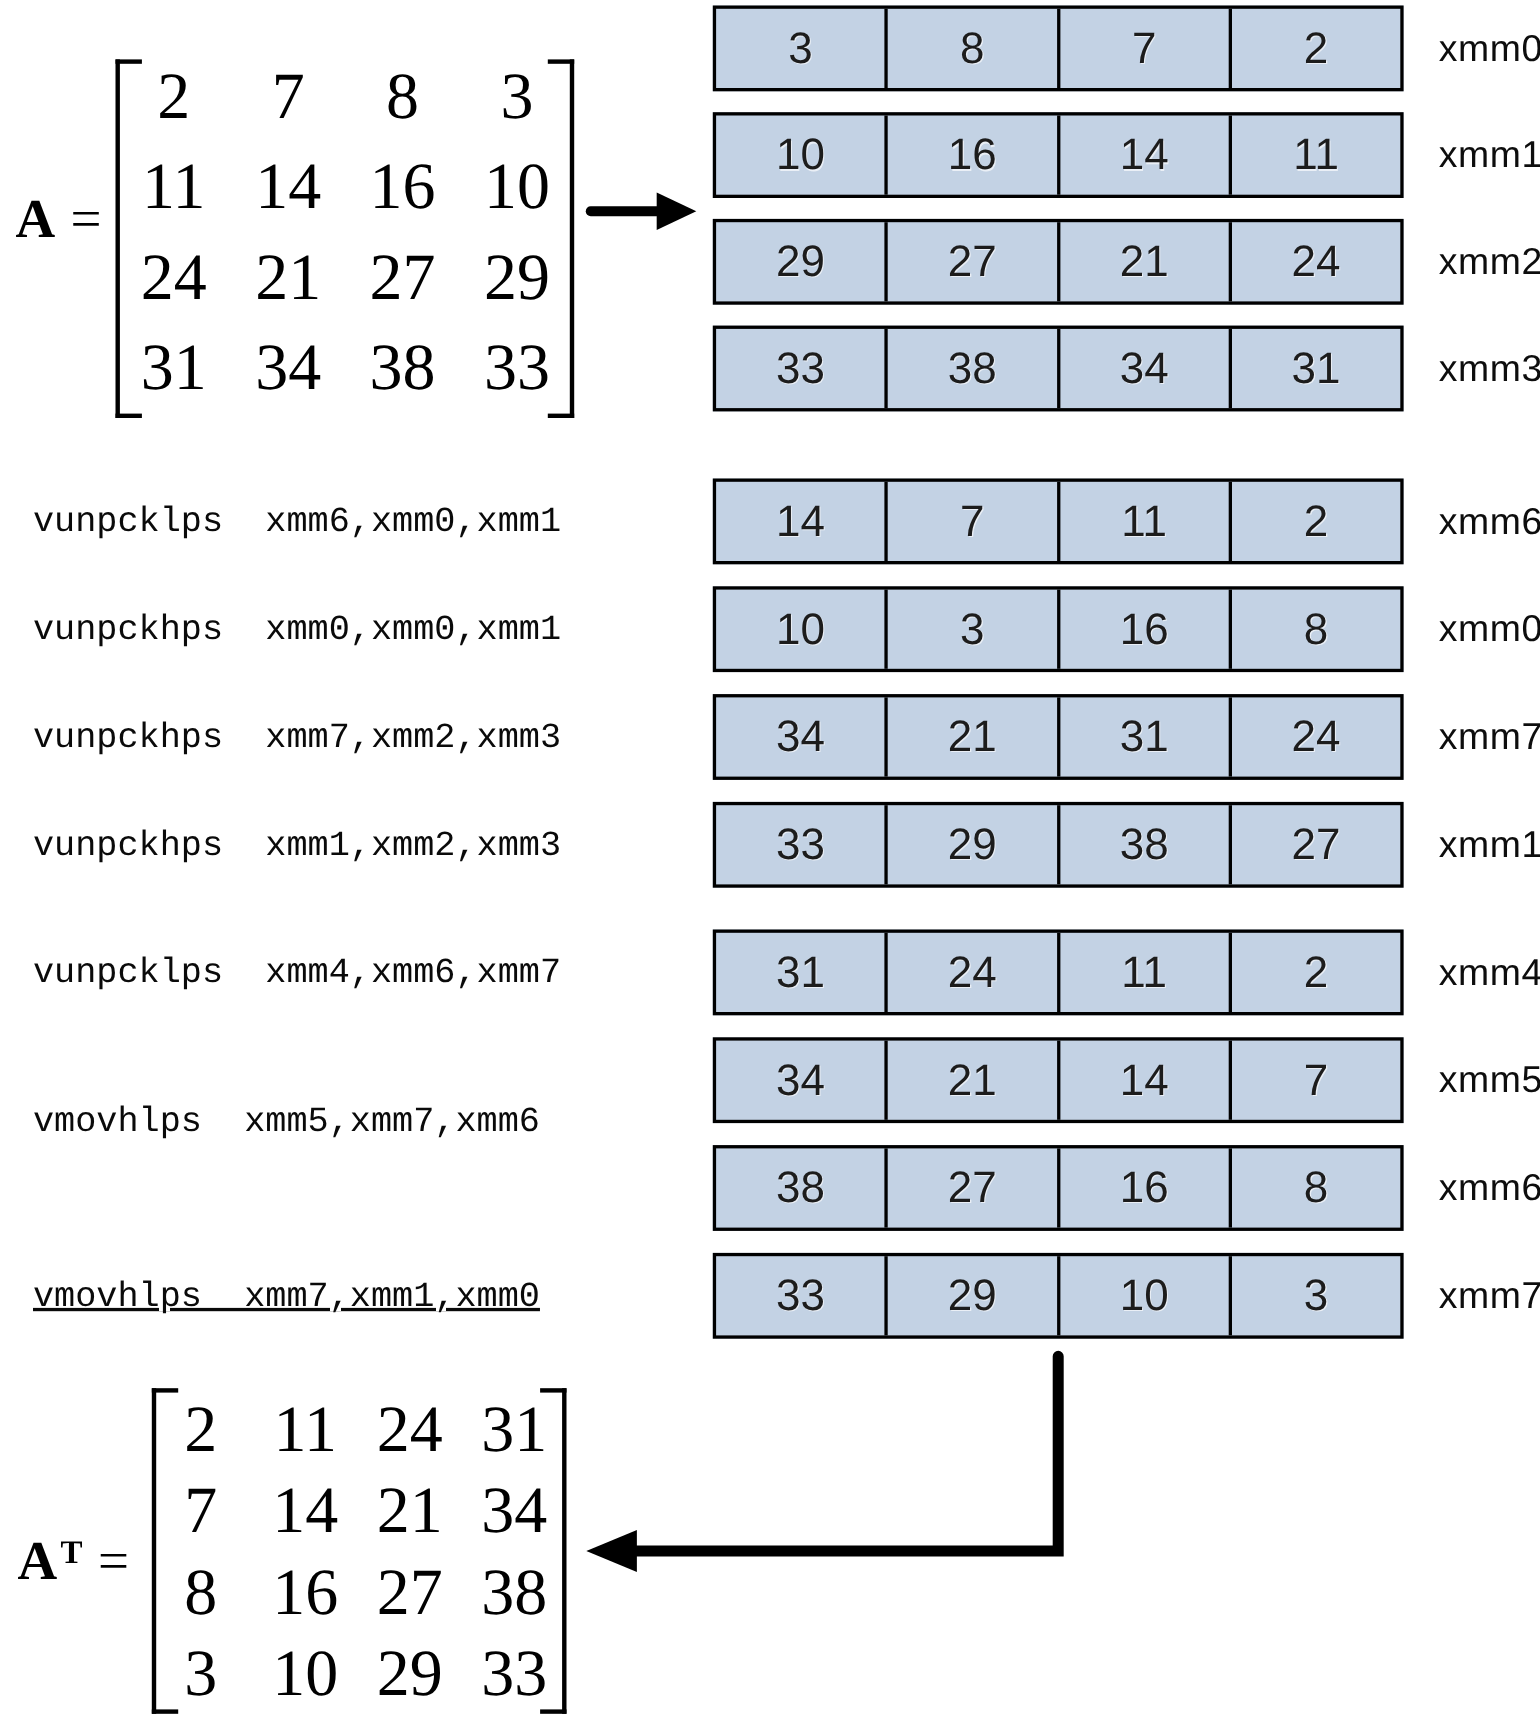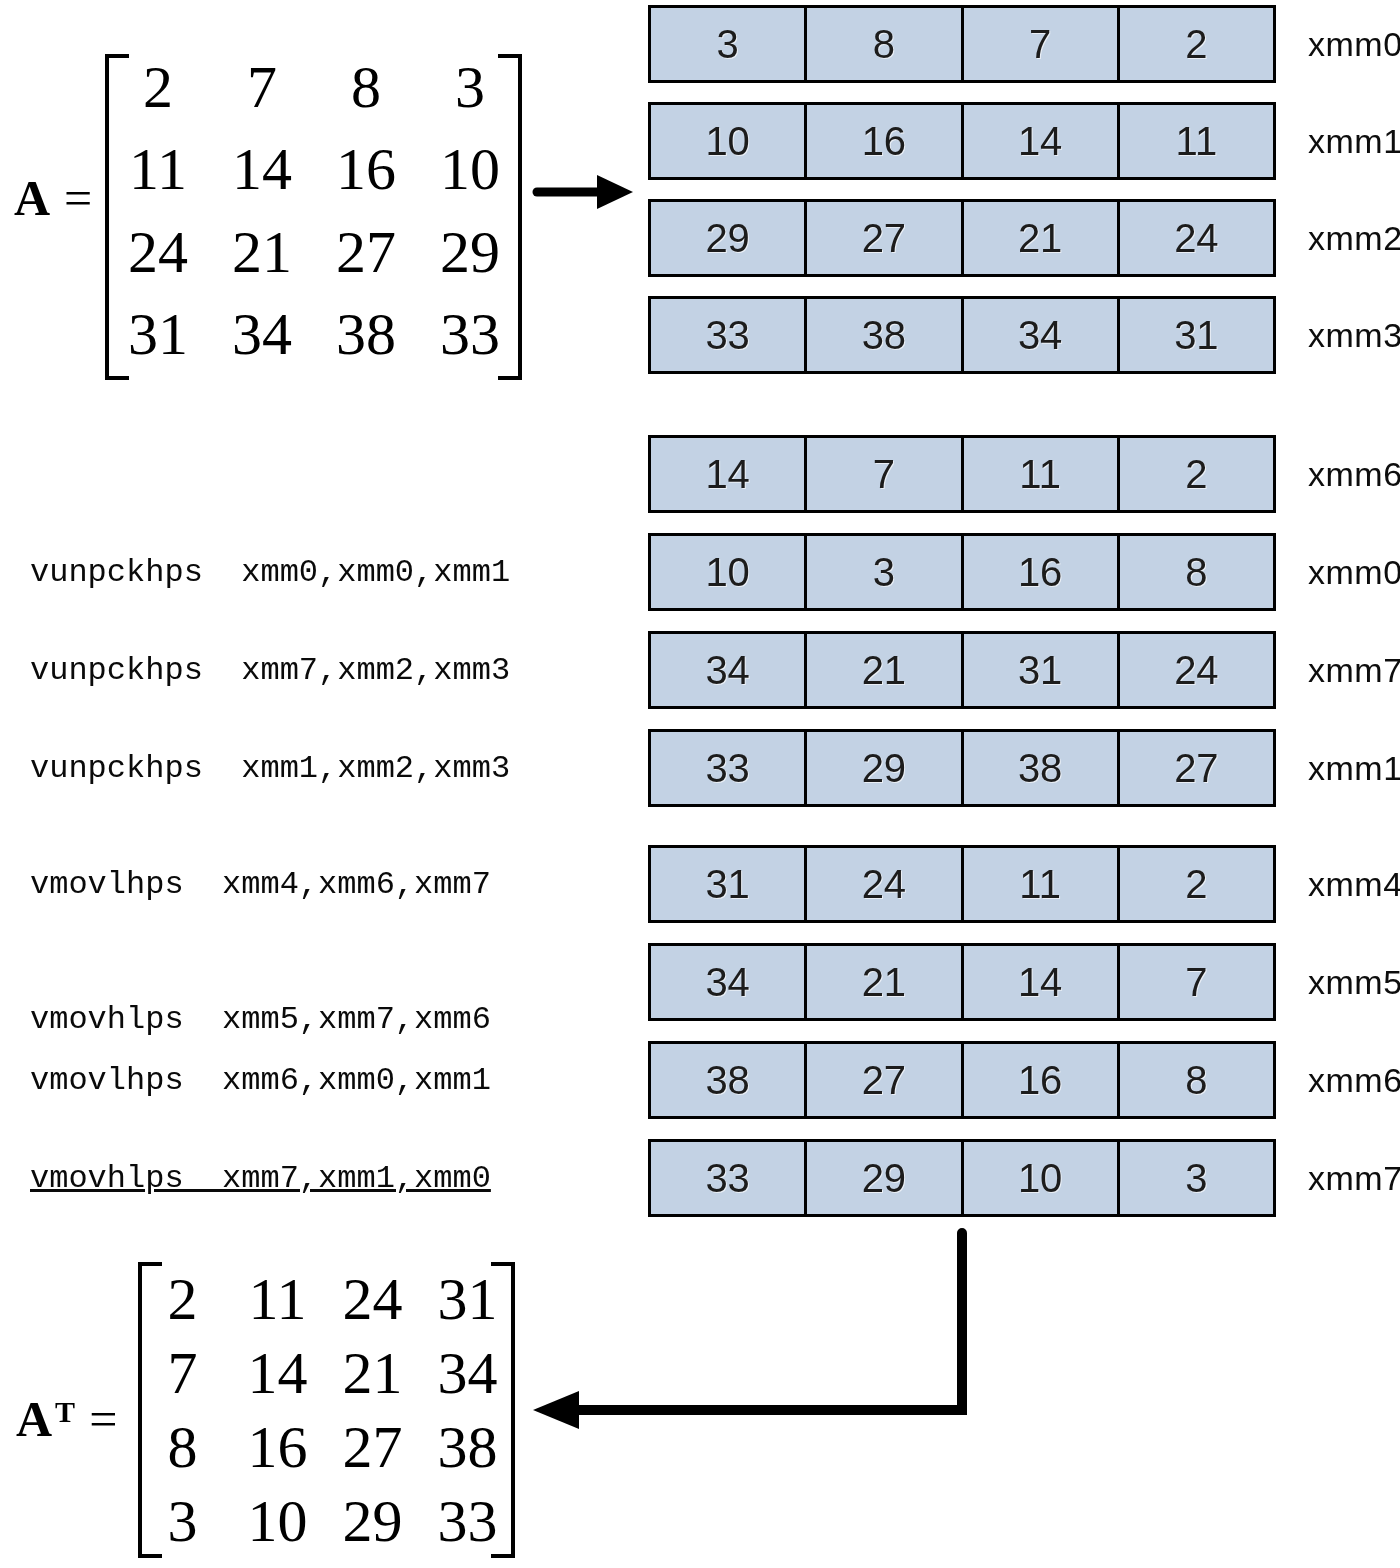--- a/index.html
+++ b/index.html
@@ -111,20 +111,21 @@
   <div class="reg-row" style="top:296px;">
     <div class="reg-box">
       <div class="reg-cell">33</div>
       <div class="reg-cell">38</div>
       <div class="reg-cell">34</div>
       <div class="reg-cell">31</div>
     </div>
     <div class="reg-label">xmm3</div>
   </div>
 
+  <div class="instr" style="top:435px;">vunpcklps  xmm6,xmm0,xmm1</div>
   <div class="instr" style="top:533px;">vunpckhps  xmm0,xmm0,xmm1</div>
   <div class="instr" style="top:631px;">vunpckhps  xmm7,xmm2,xmm3</div>
   <div class="instr" style="top:729px;">vunpckhps  xmm1,xmm2,xmm3</div>
 
   <div class="reg-row" style="top:435px;">
     <div class="reg-box">
       <div class="reg-cell">14</div>
       <div class="reg-cell">7</div>
       <div class="reg-cell">11</div>
       <div class="reg-cell">2</div>
@@ -152,23 +153,22 @@
   <div class="reg-row" style="top:729px;">
     <div class="reg-box">
       <div class="reg-cell">33</div>
       <div class="reg-cell">29</div>
       <div class="reg-cell">38</div>
       <div class="reg-cell">27</div>
     </div>
     <div class="reg-label">xmm1</div>
   </div>
 
-  <div class="instr" style="top:845px;">vmovlhps  xmm4,xmm6,xmm7</div>
+  <div class="instr" style="top:845px;">vunpcklps  xmm4,xmm6,xmm7</div>
   <div class="instr" style="top:980px;">vmovhlps  xmm5,xmm7,xmm6</div>
-  <div class="instr" style="top:1041px;">vmovlhps  xmm6,xmm0,xmm1</div>
   <div class="instr" style="top:1139px;text-decoration:underline;">vmovhlps  xmm7,xmm1,xmm0</div>
 
   <div class="reg-row" style="top:845px;">
     <div class="reg-box">
       <div class="reg-cell">31</div>
       <div class="reg-cell">24</div>
       <div class="reg-cell">11</div>
       <div class="reg-cell">2</div>
     </div>
     <div class="reg-label">xmm4</div>

